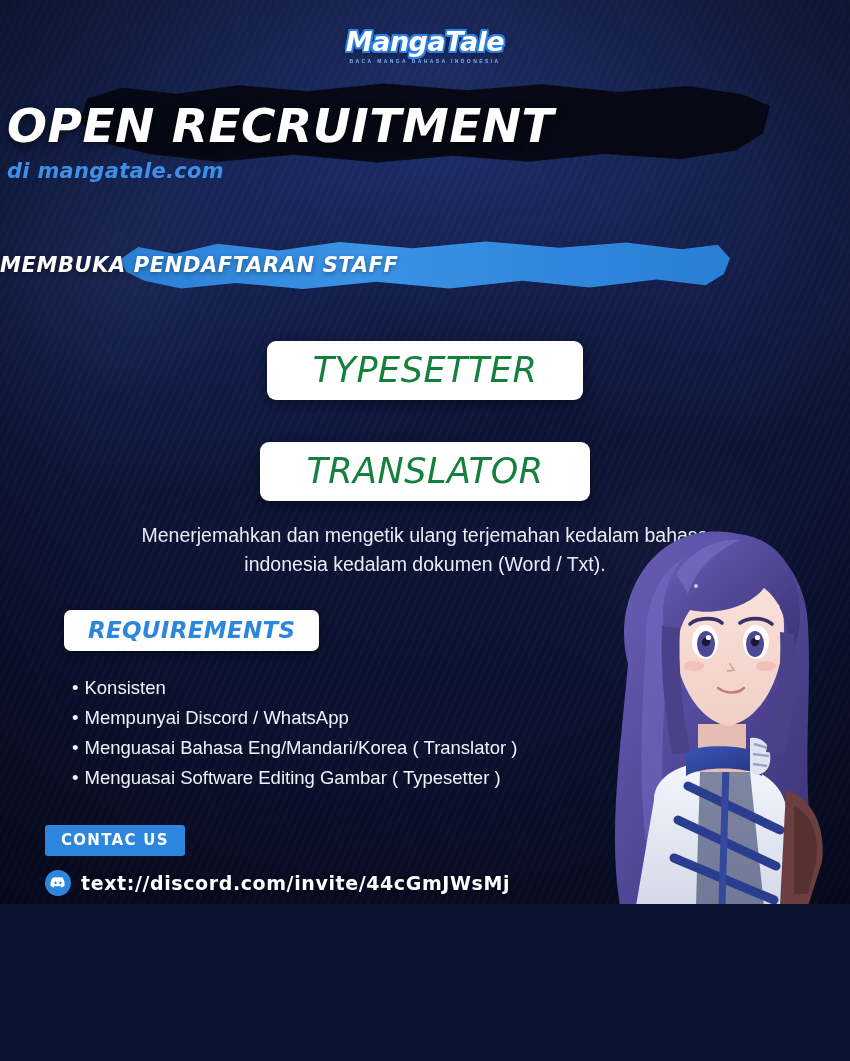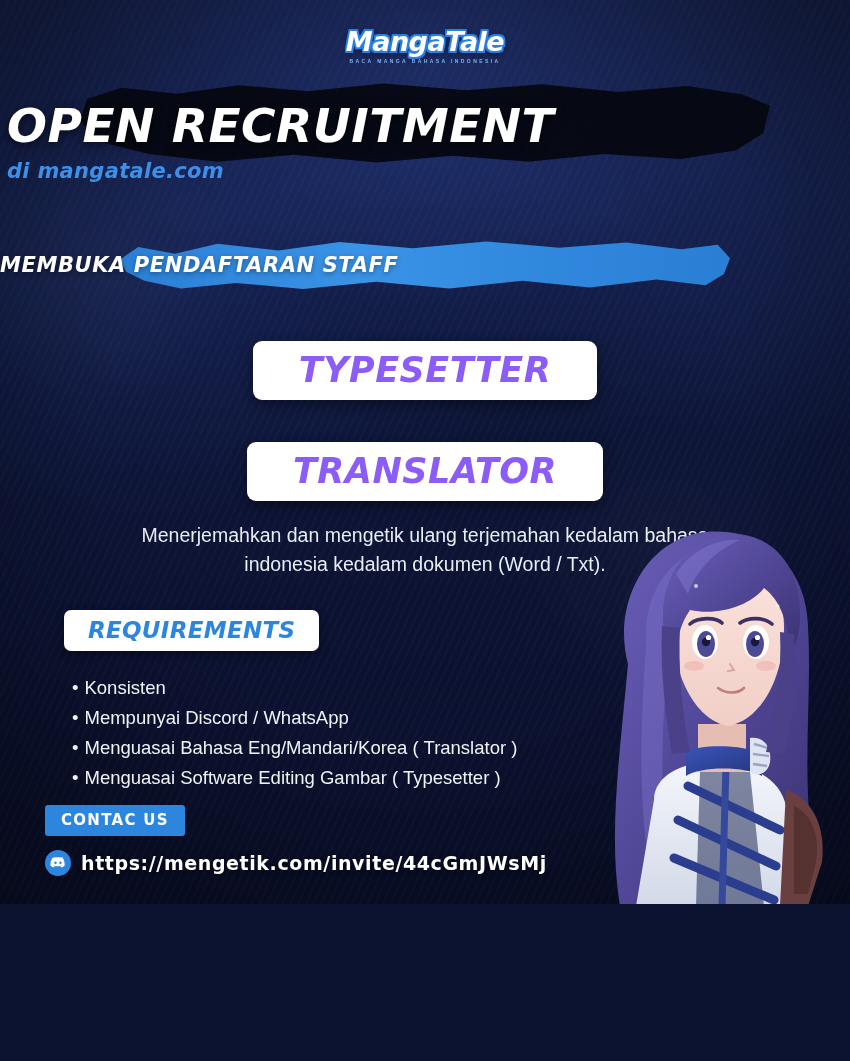--- a/index.html
+++ b/index.html
@@ -162,24 +162,24 @@
   .role-pill {
     display: inline-block;
     background: #ffffff;
     border-radius: 9px;
     padding: 9px 46px 10px;
     box-shadow: 0 4px 14px rgba(0,0,0,0.45);
   }
   .role-pill span {
     font-family: "DejaVu Sans", sans-serif;
     font-style: italic;
-    font-weight: bold;
+    font-weight: normal;
     font-size: 35px;
     letter-spacing: 0.5px;
-    color: #8b5cf6;
+    color: #15803d;
   }
   .role-desc {
     margin: 20px auto 0;
     max-width: 680px;
     font-family: "Liberation Sans", sans-serif;
     font-size: 19.5px;
     line-height: 1.47;
     color: #e9edf7;
     padding: 0 40px;
   }
@@ -211,21 +211,21 @@
     font-size: 18.5px;
     line-height: 1.62;
     color: #f0f3fa;
   }
   .req-list li .dot { margin-right: 6px; }
 
   
   .contact-section {
     position: absolute;
     left: 45px;
-    bottom: 28px;
+    bottom: 8px;
     z-index: 5;
   }
   .contact-label {
     display: inline-block;
     background: #2d86dd;
     padding: 6px 16px 7px;
     border-radius: 3px;
   }
   .contact-label span {
     font-family: "DejaVu Sans", sans-serif;
@@ -399,17 +399,17 @@
   <div class="contact-section">
     <div class="contact-label">
       <span>CONTAC US</span>
     </div>
     <div class="contact-link-row">
       <span class="discord-icon">
         <svg width="16" height="12" viewBox="0 0 24 18" xmlns="http://www.w3.org/2000/svg">
           <path d="M20.3 1.6A16.6 16.6 0 0 0 16.2.3l-.2.4c-1.3-.2-2.6-.3-4-.3s-2.7.1-4 .3L7.8.3A16.6 16.6 0 0 0 3.7 1.6C1.1 5.5.4 9.3.7 13.1a16.8 16.8 0 0 0 5.1 2.6l1.1-1.7-2-.9.5-.4c3.8 1.8 8 1.8 11.8 0l.5.4-2 .9 1.1 1.7a16.8 16.8 0 0 0 5.1-2.6c.4-4.4-.6-8.2-2.6-11.5ZM8.3 10.8c-1 0-1.8-.9-1.8-2s.8-2 1.8-2 1.8.9 1.8 2-.8 2-1.8 2Zm7.4 0c-1 0-1.8-.9-1.8-2s.8-2 1.8-2 1.8.9 1.8 2-.8 2-1.8 2Z" fill="#ffffff"></path>
         </svg>
       </span>
-      <span class="contact-url">https://mengetik.com/invite/44cGmJWsMj</span>
+      <span class="contact-url">text://discord.com/invite/44cGmJWsMj</span>
     </div>
   </div>
 
 </div>
 
 </body></html>

